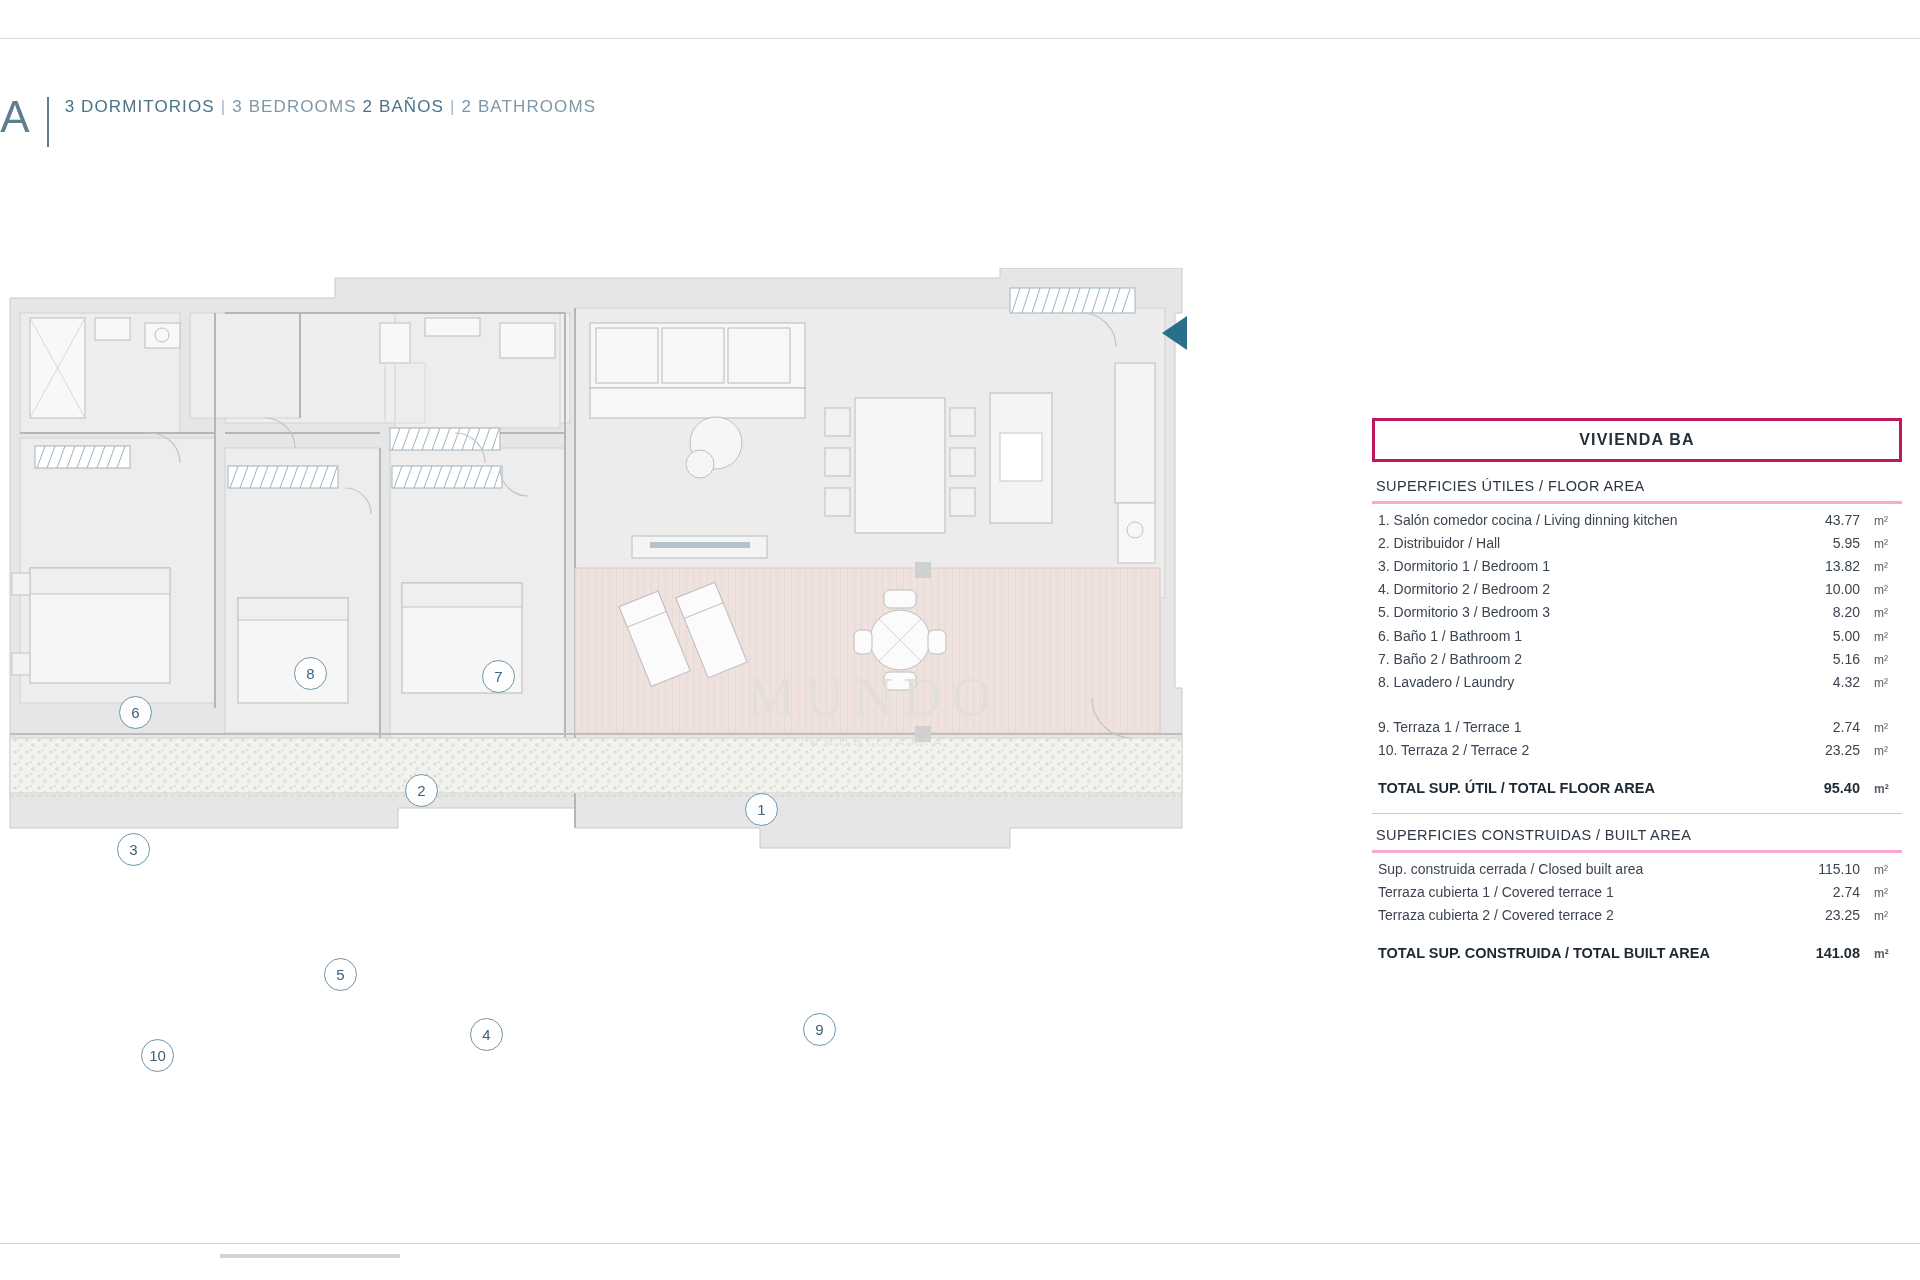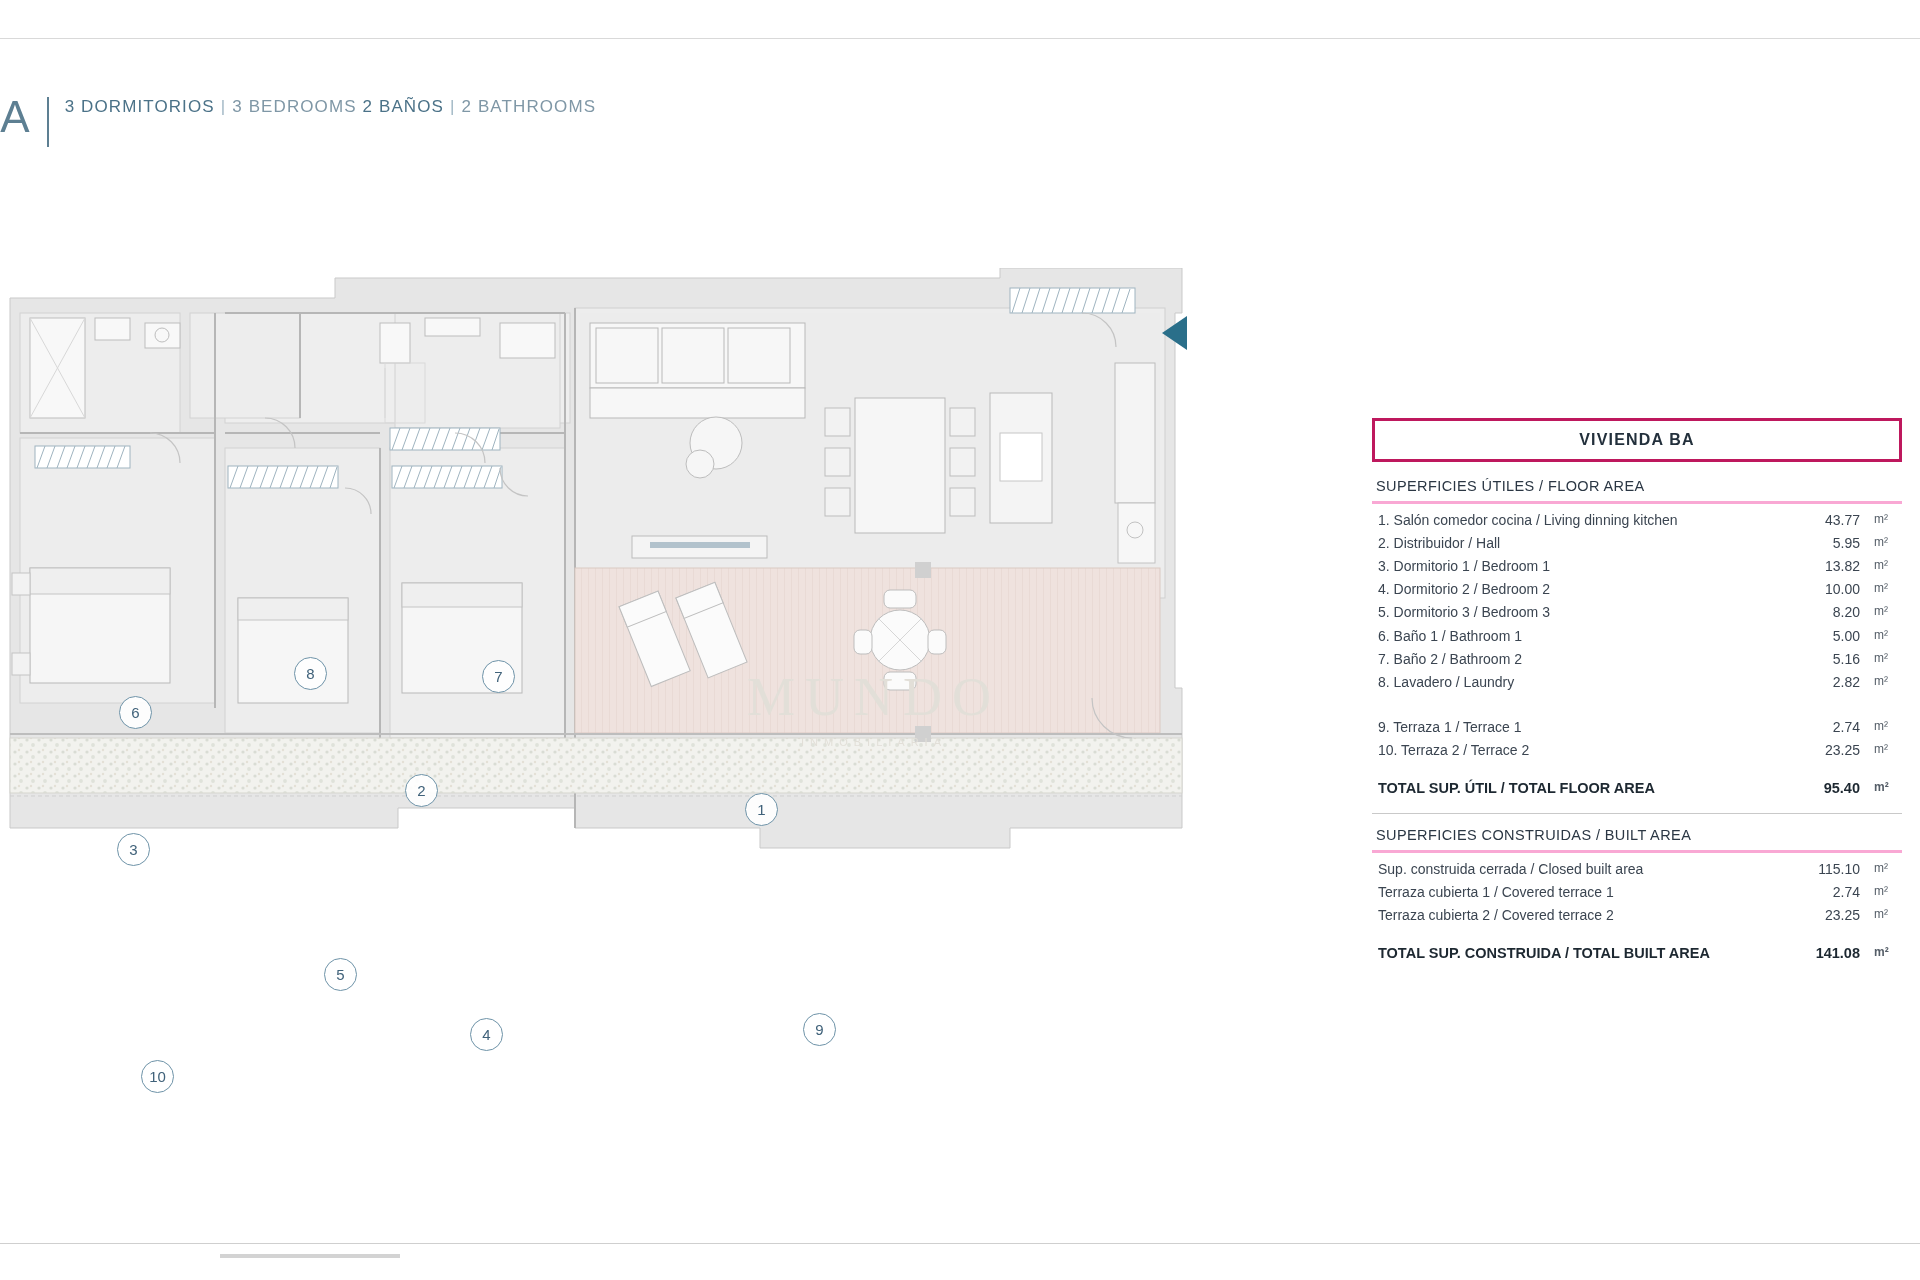--- a/index.html
+++ b/index.html
@@ -157,21 +157,21 @@
     border-bottom: 3px solid #f9a8d4;
     margin-bottom: 4px;
   }
   .section-head.second {
     border-top: 1px solid #c9c9c9;
     padding-top: 13px;
     margin-top: 14px;
   }
   .row {
     display: flex;
-    align-items: flex-start;
+    align-items: flex-end;
     font-size: 14px;
     color: #3b4551;
     padding: 3.6px 0 3.6px 6px;
   }
   .row .label { flex: 1 1 auto; white-space: nowrap; }
   .row .value {
     width: 78px;
     text-align: right;
     padding-right: 14px;
   }
@@ -396,21 +396,21 @@
 
     <div class="roomnum" style="left:745px; top:525px;">1</div>
     <div class="roomnum" style="left:405px; top:506px;">2</div>
     <div class="roomnum" style="left:117px; top:565px;">3</div>
     <div class="roomnum" style="left:470px; top:750px;">4</div>
     <div class="roomnum" style="left:324px; top:690px;">5</div>
     <div class="roomnum" style="left:119px; top:428px;">6</div>
     <div class="roomnum" style="left:482px; top:392px;">7</div>
     <div class="roomnum" style="left:294px; top:389px;">8</div>
     <div class="roomnum" style="left:803px; top:745px;">9</div>
-    <div class="roomnum" style="left:141px; top:792px;">10</div>
+    <div class="roomnum" style="left:141px; top:771px;">10</div>
   </div>
 
   <div class="watermark">
     <div class="wm-main">MUNDO</div>
     <div class="wm-sub">INMOBILIARIA</div>
   </div>
 
   <div class="panel">
     <div class="panel-title-box">
       <span class="panel-title">VIVIENDA BA</span>
@@ -448,21 +448,21 @@
       <span class="value">5.00</span>
       <span class="unit">m²</span>
     </div>
     <div class="row">
       <span class="label">7. Baño 2 / Bathroom 2</span>
       <span class="value">5.16</span>
       <span class="unit">m²</span>
     </div>
     <div class="row">
       <span class="label">8. Lavadero / Laundry</span>
-      <span class="value">2.82</span>
+      <span class="value">4.32</span>
       <span class="unit">m²</span>
     </div>
 
     <div class="row gap-before">
       <span class="label">9. Terraza 1 / Terrace 1</span>
       <span class="value">2.74</span>
       <span class="unit">m²</span>
     </div>
     <div class="row">
       <span class="label">10. Terraza 2 / Terrace 2</span>

